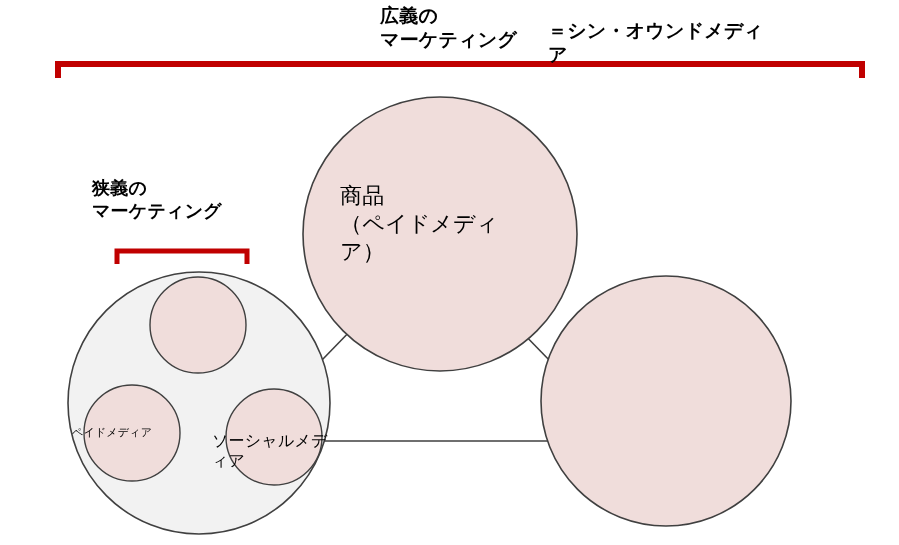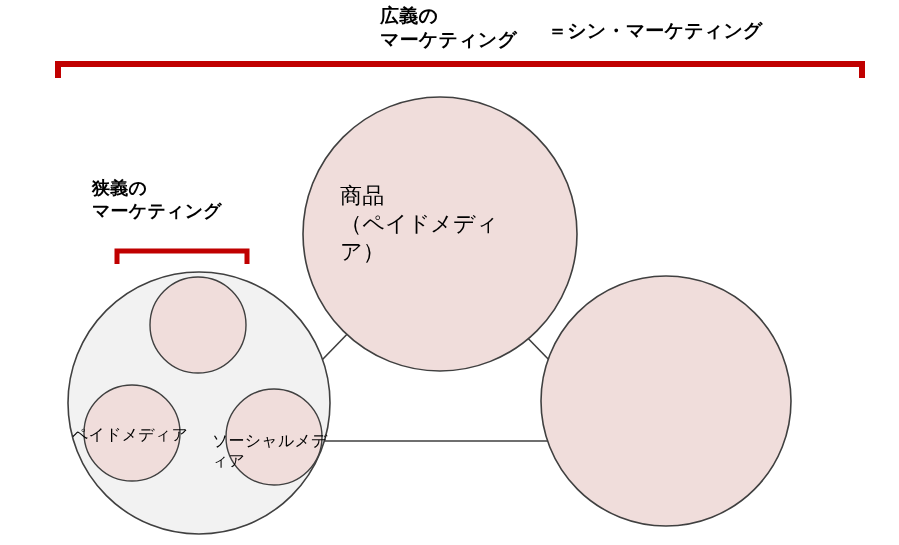--- a/index.html
+++ b/index.html
@@ -78,21 +78,21 @@
   .label-owned {
     left: 131px;
     top: 313px;
     width: 134px;
     font-size: 12px;
   }
   .label-paid {
     left: 72px;
     top: 425px;
     width: 120px;
-    font-size: 16px;
+    font-size: 11px;
   }
   .label-social {
     left: 212px;
     top: 431px;
     width: 124px;
     font-size: 16px;
   }
 </style>
 </head>
 <body>
@@ -124,21 +124,21 @@
     <circle cx="198" cy="325" r="48" fill="#F0DDDB" stroke="#404040" stroke-width="1.4"></circle>
 
     <circle cx="132" cy="433" r="48" fill="#F0DDDB" stroke="#404040" stroke-width="1.4"></circle>
 
     <circle cx="274" cy="437" r="48" fill="#F0DDDB" stroke="#404040" stroke-width="1.4"></circle>
   </svg>
 
   <div class="label label-broad">広義の
 マーケティング</div>
 
-  <div class="label label-shin">＝シン・マーケティング</div>
+  <div class="label label-shin">＝シン・オウンドメディア</div>
 
   <div class="label label-narrow">狭義の
 マーケティング</div>
 
   <div class="label label-product">商品
 （ペイドメディア）</div>
 
 
 
 

